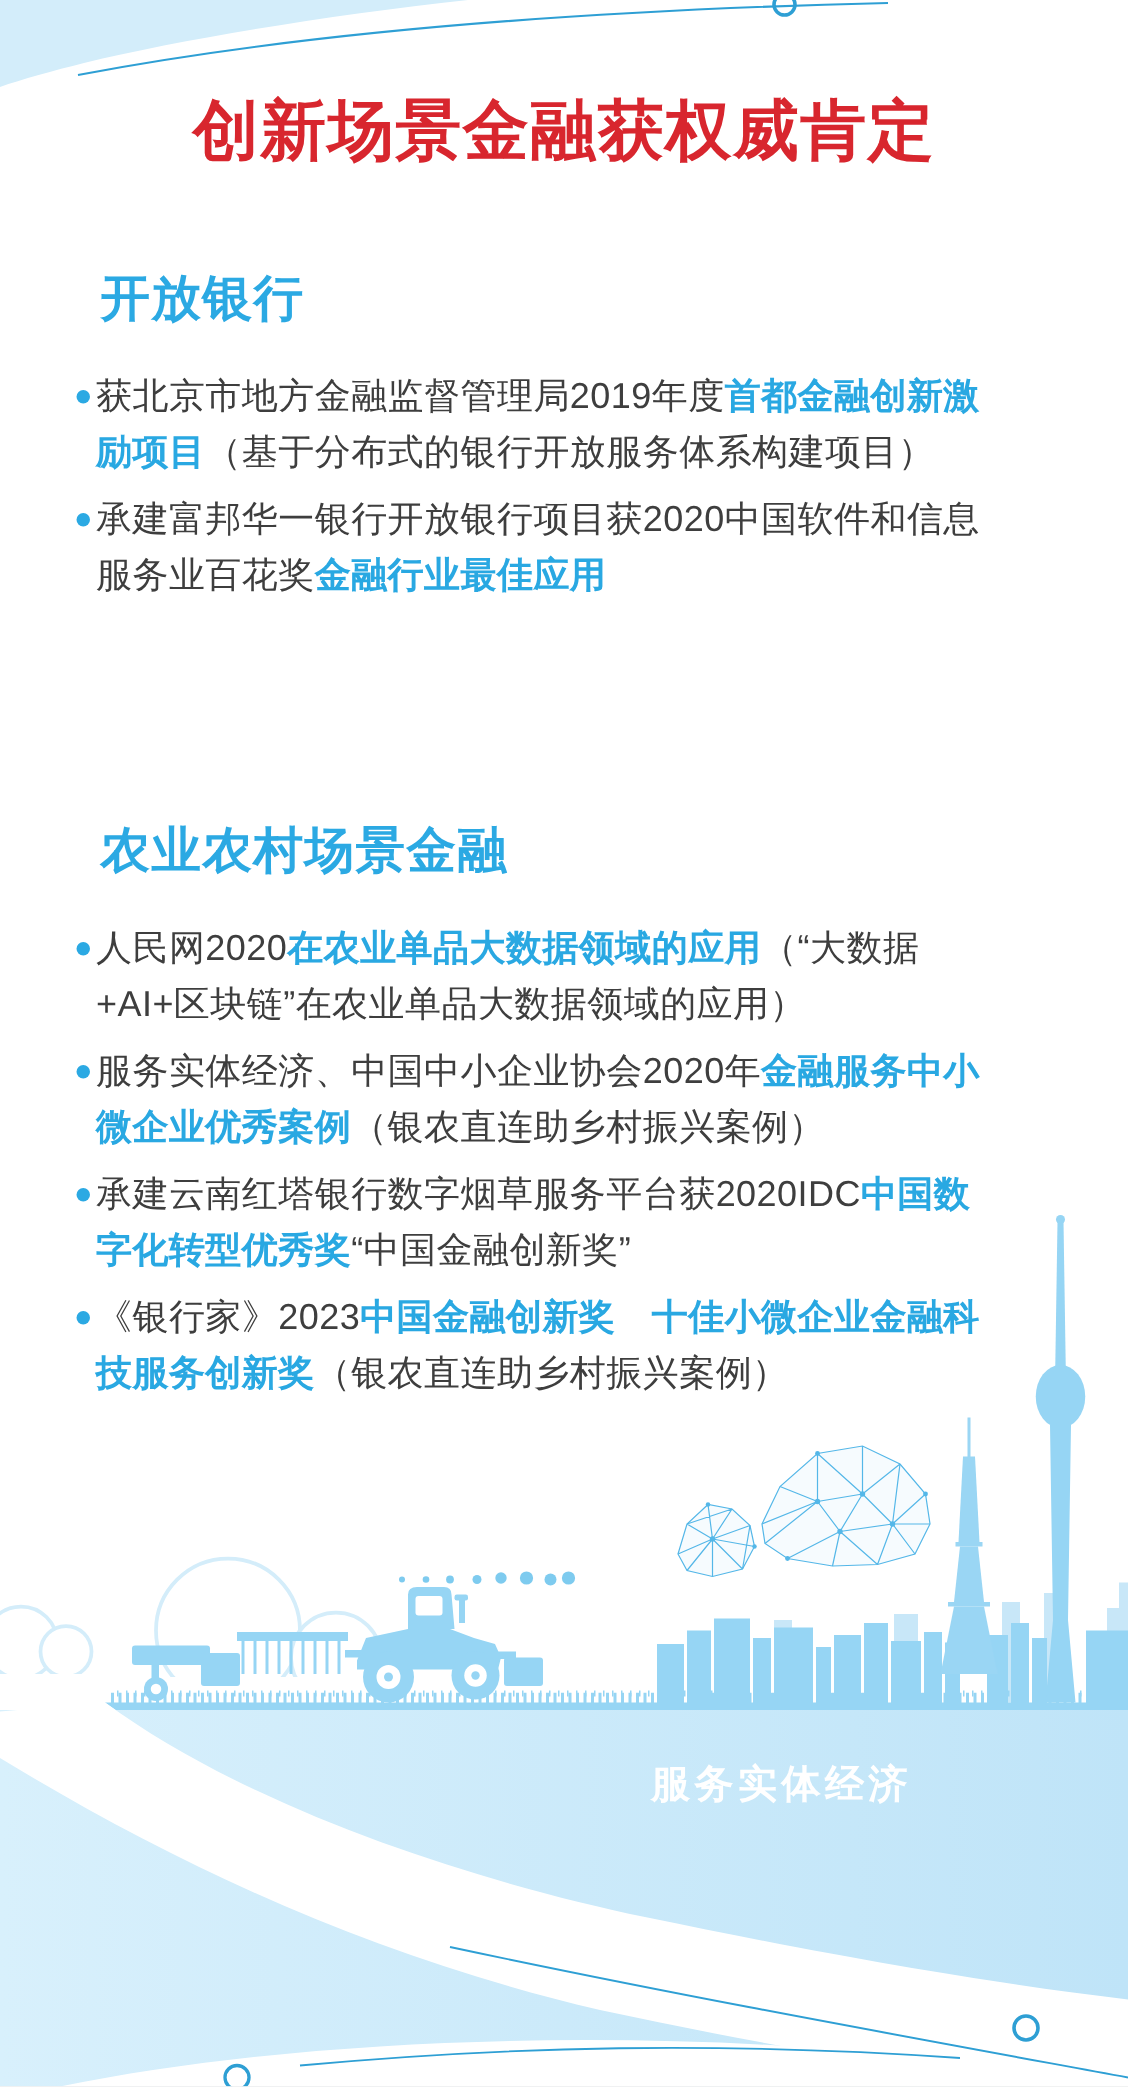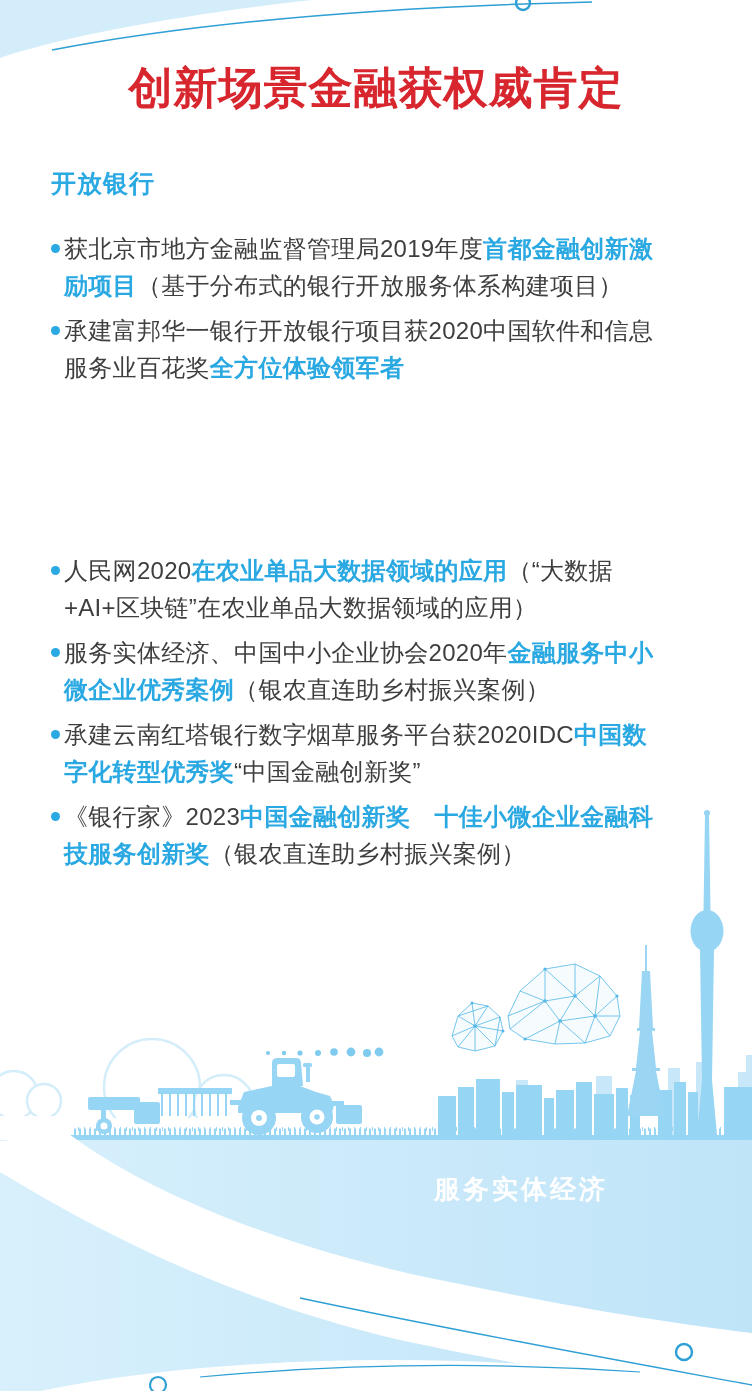--- a/index.html
+++ b/index.html
@@ -11,21 +11,21 @@
   }
   .page-title{
     position:absolute;top:62px;left:0;width:752px;text-align:center;
     font-size:44px;line-height:52px;font-weight:800;letter-spacing:1px;
     color:#d8262e;margin:0;
   }
   .section{position:absolute;left:51px;width:622px;}
   .sec0{top:160px;}
   .sec1{top:528px;}
   .section h2{
-    margin:0;font-size:25px;line-height:46px;font-weight:800;
+    margin:16px;font-size:33px;line-height:46px;font-weight:800;
     color:#2ba9e3;letter-spacing:1px;
   }
   .section ul{margin:24px 0 0 0;padding:0 0 0 13px;}
   .section li{
     list-style:none;position:relative;margin:0 4px 8px 0;
     font-size:24px;line-height:37px;letter-spacing:0.3px;color:#3e3e3e;
     font-weight:500;
   }
   .section li::before{
     content:'';position:absolute;left:-13px;top:14px;width:9px;height:9px;
@@ -51,24 +51,25 @@
     <circle cx="523" cy="3" r="7" fill="none" stroke="#2e9fd4" stroke-width="2.4"></circle>
   </svg>
 
   <h1 class="page-title">创新场景金融获权威肯定</h1>
 
   <div id="content">
       <section class="section sec0">
         <h2>开放银行</h2>
         <ul>
           <li><span>获北京市地方金融监督管理局2019年度</span><span class="accent">首都金融创新激励项目</span><span>（基于分布式的银行开放服务体系构建项目）</span></li>
-          <li><span>承建富邦华一银行开放银行项目获2020中国软件和信息服务业百花奖</span><span class="accent">全方位体验领军者</span></li>
+          <li><span>承建富邦华一银行开放银行项目获2020中国软件和信息服务业百花奖</span><span class="accent">金融行业最佳应用</span></li>
         </ul>
       </section>
       <section class="section sec1">
+        <h2>农业农村场景金融</h2>
         <ul>
           <li><span>人民网2020</span><span class="accent">在农业单品大数据领域的应用</span><span>（“大数据+AI+区块链”在农业单品大数据领域的应用）</span></li>
           <li><span>服务实体经济、中国中小企业协会2020年</span><span class="accent">金融服务中小微企业优秀案例</span><span>（银农直连助乡村振兴案例）</span></li>
           <li><span>承建云南红塔银行数字烟草服务平台获2020IDC</span><span class="accent">中国数字化转型优秀奖</span><span>“中国金融创新奖”</span></li>
           <li><span>《银行家》2023</span><span class="accent">中国金融创新奖　十佳小微企业金融科技服务创新奖</span><span>（银农直连助乡村振兴案例）</span></li>
         </ul>
       </section>
     </div>
 
   <svg class="footer-decor" width="752" height="591" viewBox="0 0 752 591">

